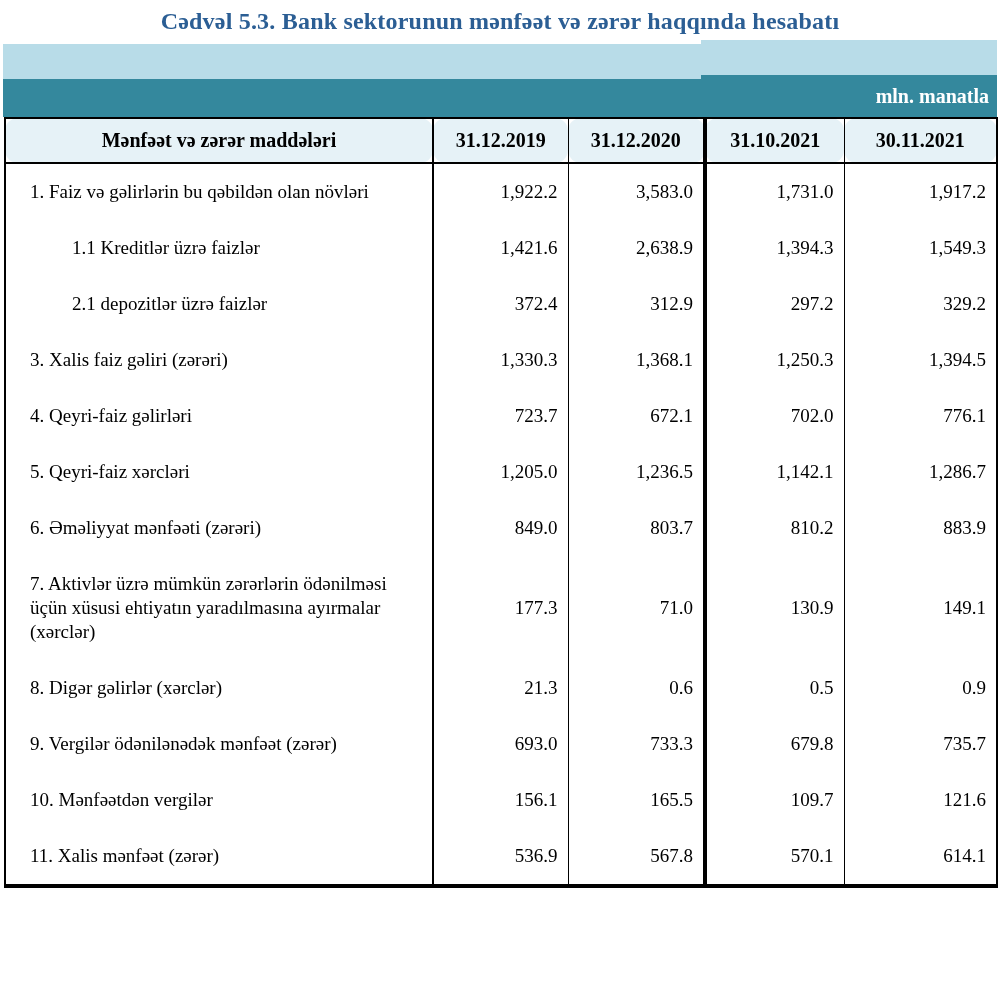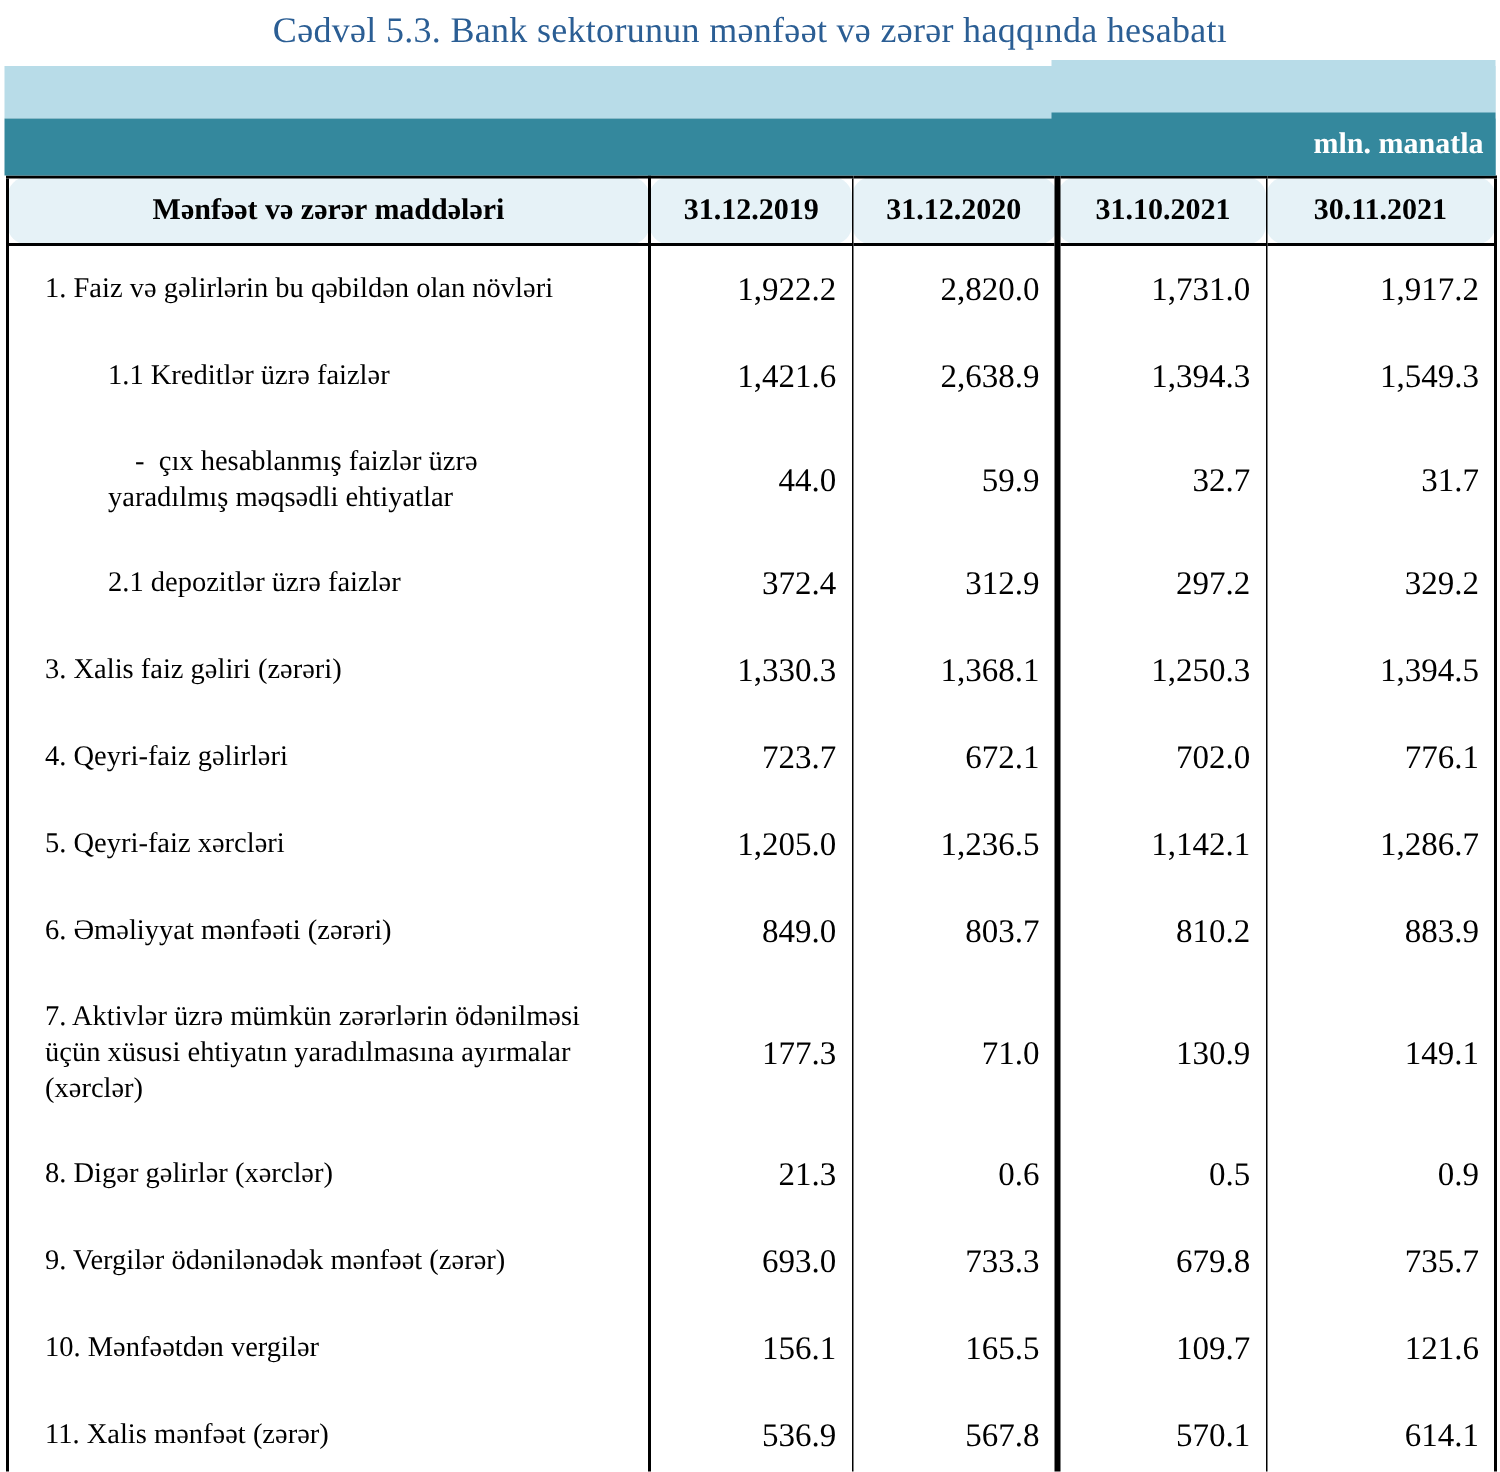--- a/index.html
+++ b/index.html
@@ -19,21 +19,21 @@
     font-family: "Liberation Serif", "DejaVu Serif", serif;
     color: #000;
     overflow: hidden;
   }
   .page { padding: 0 3px; }
 
   .title {
     margin: 8px 0 9px 0;
     text-align: center;
     font-size: 24px;
-    font-weight: normal;
+    font-weight: bold;
     color: var(--title-color);
     letter-spacing: 0.2px;
   }
 
   
   .bands { position: relative; height: 73px; margin-top: 2px; }
   .band.light { height: 35px; background: var(--band-light); }
   .band.teal  { height: 38px; background: var(--band-teal); }
   .bands-right {
     position: absolute; top: -4px; left: 698px; right: 0;
@@ -91,21 +91,21 @@
   }
   td.c-label {
     border-right: 2px solid var(--line);
     padding-left: 22px;
     padding-right: 4px;
     line-height: 24px;
   }
   td.c-val {
     text-align: right;
     padding-right: 10px;
-    font-size: 22px;
+    font-size: 19px;
   }
   td.v0 { border-right: 1px solid var(--line); }
   td.v1 { border-right: 4px solid var(--line); }
   td.v2 { border-right: 1px solid var(--line); }
 
   .ln { white-space: normal; }
   .ln.ind-none { padding-left: 2px; }
   .ln.ind-sub  { padding-left: 44px; }
   .ln.ind-dash { padding-left: 62px; }
 </style>
@@ -143,45 +143,35 @@
         <th class="h3">31.10.2021</th>
         <th class="h4">30.11.2021</th>
       </tr>
     </thead>
     <tbody id="tbody">
         <tr>
           <td class="c-label">
             <div class="ln ind-none">1. Faiz və gəlirlərin bu qəbildən olan növləri</div>
           </td>
           <td class="c-val v0">1,922.2</td>
-          <td class="c-val v1">2,820.0</td>
+          <td class="c-val v1">3,583.0</td>
           <td class="c-val v2">1,731.0</td>
           <td class="c-val v3">1,917.2</td>
         </tr>
         <tr>
           <td class="c-label">
             <div class="ln ind-sub">1.1 Kreditlər üzrə faizlər</div>
           </td>
           <td class="c-val v0">1,421.6</td>
           <td class="c-val v1">2,638.9</td>
           <td class="c-val v2">1,394.3</td>
           <td class="c-val v3">1,549.3</td>
         </tr>
         <tr>
           <td class="c-label">
-            <div class="ln ind-dash">-&nbsp; çıx hesablanmış faizlər üzrə</div>
-            <div class="ln ind-sub">yaradılmış məqsədli ehtiyatlar</div>
-          </td>
-          <td class="c-val v0">44.0</td>
-          <td class="c-val v1">59.9</td>
-          <td class="c-val v2">32.7</td>
-          <td class="c-val v3">31.7</td>
-        </tr>
-        <tr>
-          <td class="c-label">
             <div class="ln ind-sub">2.1 depozitlər üzrə faizlər</div>
           </td>
           <td class="c-val v0">372.4</td>
           <td class="c-val v1">312.9</td>
           <td class="c-val v2">297.2</td>
           <td class="c-val v3">329.2</td>
         </tr>
         <tr>
           <td class="c-label">
             <div class="ln ind-none">3. Xalis faiz gəliri (zərəri)</div>

